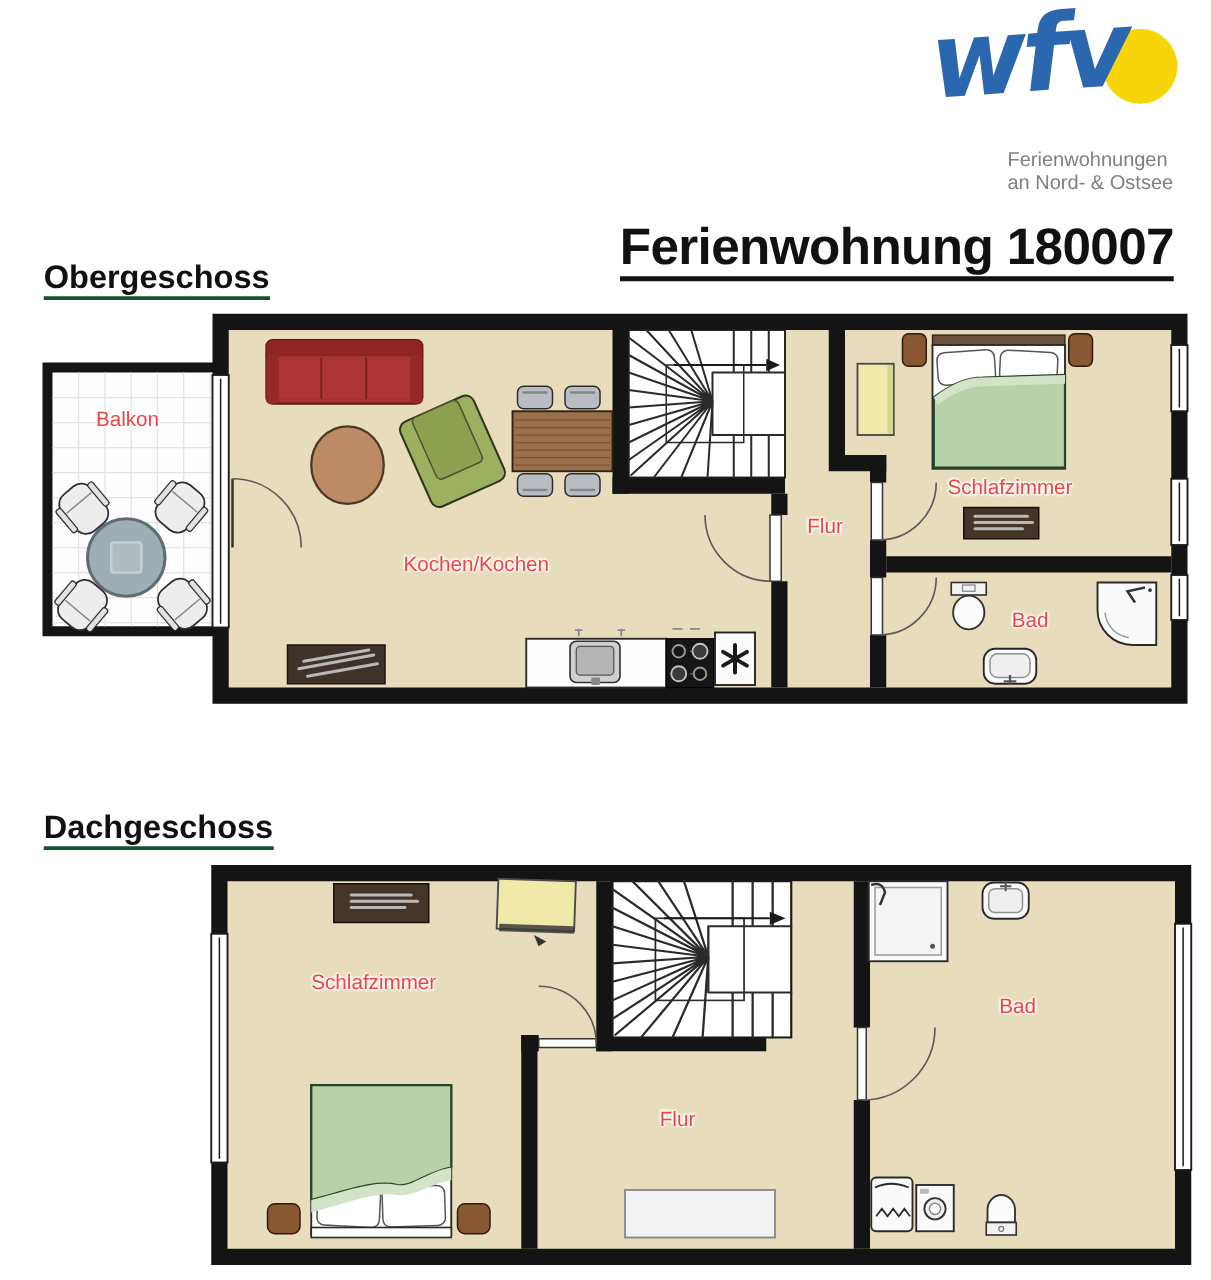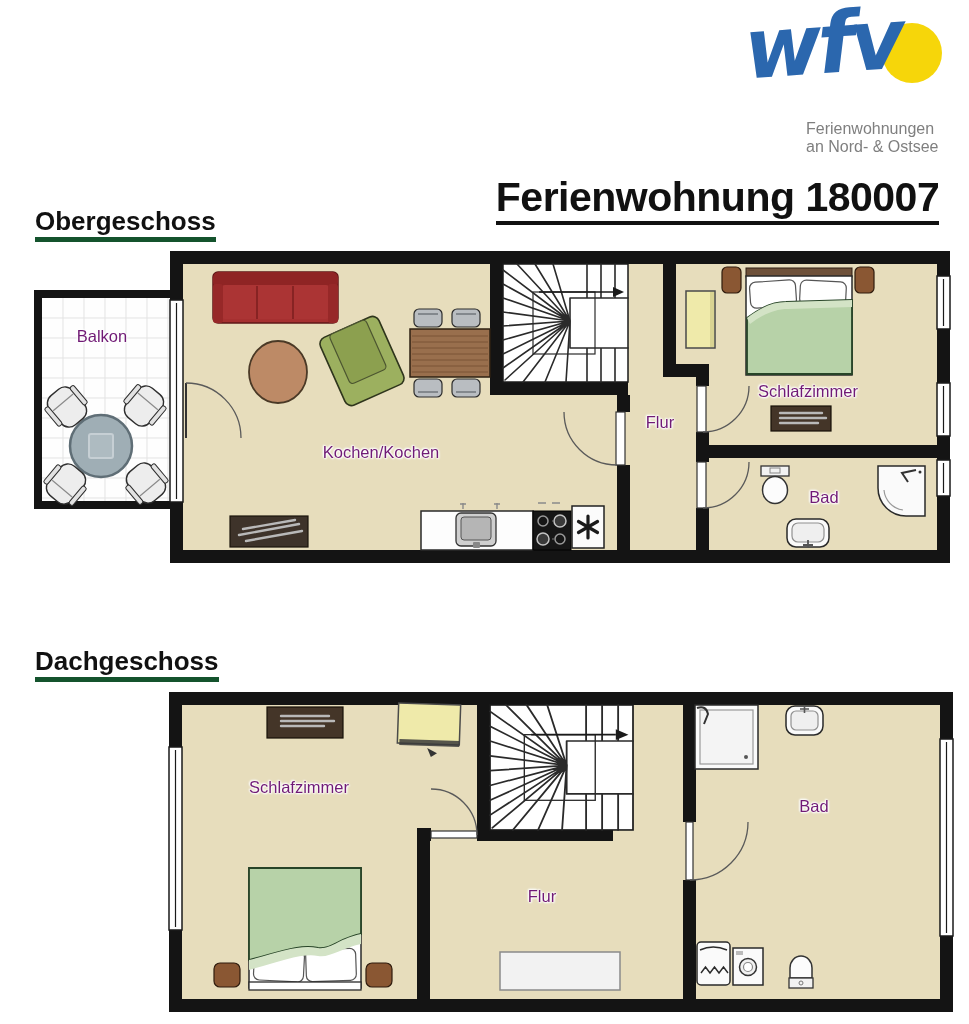--- a/index.html
+++ b/index.html
@@ -24,24 +24,24 @@
   .darkwood{fill:var(--dark_wood);stroke:#171008;stroke-width:1.2;}
   .slat{stroke:#b9b9b9;stroke-width:2.4;stroke-linecap:round;}
   .chairline{stroke:#83888d;stroke-width:2;}
   .stair-thin{stroke:#2a2a2a;stroke-width:1.6;fill:none;stroke-linecap:round;}
   .grid{stroke:#e3e3e3;stroke-width:1;}
   .nstand{fill:#8a5733;stroke:#2f1b0d;stroke-width:1.2;}
   .blanket{fill:var(--bed_blanket_green);stroke:#274427;stroke-width:1.8;}
   .blanket-light{fill:#d3e3c6;stroke:none;}
   .pillow{fill:#fff;stroke:#555;stroke-width:1.2;}
   .yellow{fill:var(--wardrobe_yellow);stroke:#4a4a4a;stroke-width:1.5;}
-  .rlabel{position:absolute;z-index:5;transform:translate(-50%,-50%);font-size:16.5px;color:#701a75;
+  .rlabel{position:absolute;z-index:5;transform:translate(-50%,-50%);font-size:16.5px;color:#ef4444;
     white-space:nowrap;text-shadow:0 0 2px #fff,0 0 2px #fff,0 0 3px #fff,1px 1px 2px #fff,-1px -1px 2px #fff;}
   .floor-label{position:absolute;z-index:5;font-size:26px;font-weight:bold;color:#111;}
-  .floor-label span{border-bottom:5px solid #14532d;padding-bottom:1px;margin-top:32px;}
+  .floor-label span{border-bottom:3px solid #14532d;padding-bottom:1px;margin-top:32px;}
   .page-title{position:absolute;z-index:5;left:470px;top:174px;width:480px;text-align:center;}
   .page-title span{font-size:41px;font-weight:bold;color:#111;border-bottom:4px solid #111;
     padding-bottom:1px;letter-spacing:-0.5px;margin-left:15px;}
   .logo-sun{position:absolute;z-index:4;left:882px;top:23px;width:60px;height:60px;border-radius:50%;
     background:var(--logo_sun_yellow);}
   .logo-brand{position:absolute;z-index:5;left:744px;top:2px;font-family:"DejaVu Sans",sans-serif;
     font-style:italic;font-weight:bold;font-size:84px;line-height:1;color:var(--logo_blue);
     transform:rotate(-4deg);letter-spacing:-4px;}
   .logo-tagline{position:absolute;z-index:5;left:806px;top:120px;font-size:16px;line-height:18px;
     color:var(--logo_gray);}

